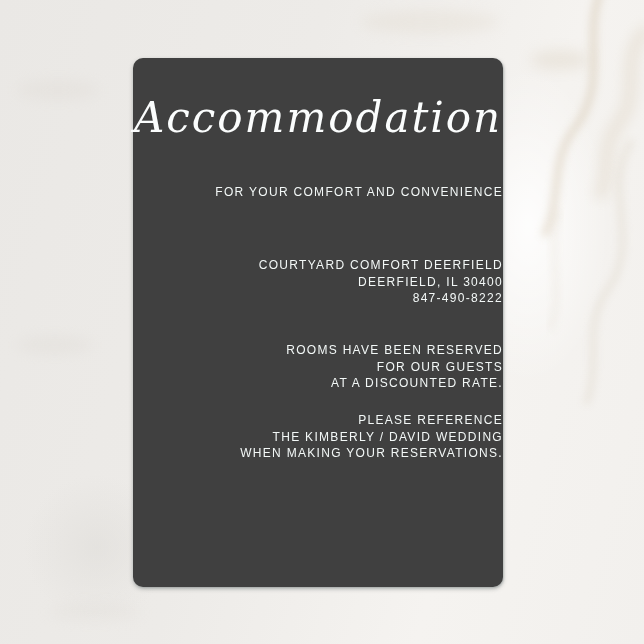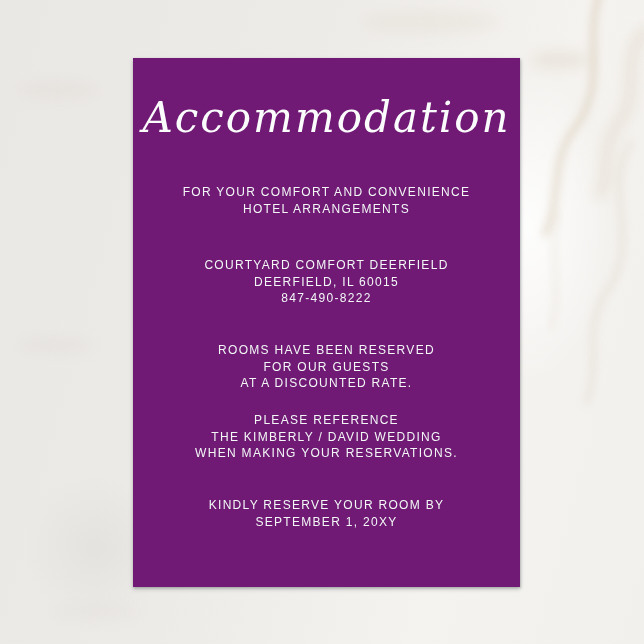--- a/index.html
+++ b/index.html
@@ -12,45 +12,44 @@
     position:absolute;inset:0;
     background:
       radial-gradient(closest-side at 82% 35%, rgba(255,255,255,.85), rgba(255,255,255,0) 70%),
       radial-gradient(closest-side at 15% 85%, rgba(222,220,216,.55), rgba(222,220,216,0) 75%),
       linear-gradient(105deg,#eae8e5 0%,#edebe8 40%,#f5f3f0 72%,#f2f0ed 100%);
   }
   .veins{position:absolute;inset:0;}
   
   .card{
     position:absolute;left:133px;top:58px;width:370px;height:529px;
-    background:#701a75;
-    border-radius:0;
+    background:#404040;
+    border-radius:10px;
     box-shadow:0 2px 4px rgba(105,114,114,.45), 1px 1px 2px rgba(120,130,130,.30);
     color:#f6faf9;
-    padding-left:17px;
   }
   .card-title{
     position:absolute;top:34px;left:0;right:0;
     text-align:center;
     font-family:"DejaVu Serif",serif;
     font-style:italic;font-weight:400;
     font-size:42px;line-height:52px;letter-spacing:2px;
     color:#fbfdfd;
   }
   .section{
     position:absolute;left:0;right:0;text-align:center;
     font-size:12px;line-height:16.5px;letter-spacing:1.3px;
     font-weight:400;color:#f3f8f7;
   }
   .sec-intro    {top:126px;}
   .sec-hotel    {top:199px;}
   .sec-rooms    {top:284px;}
   .sec-reference{top:354px;}
   .sec-deadline {top:439px;}
-  .line{display:block;}
+  .line{display:block;text-align:right;}
 </style>
 </head>
 <body>
 
 <div class="backdrop"></div>
 
 <svg class="veins" width="644" height="644" viewBox="0 0 644 644" aria-hidden="true">
   <defs>
     <filter id="b4" x="-40%" y="-40%" width="180%" height="180%">
         <feGaussianBlur stdDeviation="4"></feGaussianBlur>
@@ -69,39 +68,34 @@
   <ellipse cx="55" cy="345" rx="38" ry="9" fill="#d9d5cf" opacity="0.28" filter="url(#b7)"></ellipse>
   <ellipse cx="95" cy="612" rx="46" ry="9" fill="#dcd8d2" opacity="0.25" filter="url(#b7)"></ellipse>
 </svg>
 
 <div class="card">
 
   <div class="card-title">Accommodation</div>
 
   <div class="section sec-intro">
     <span class="line">FOR YOUR COMFORT AND CONVENIENCE</span>
-    <span class="line">HOTEL ARRANGEMENTS</span>
   </div>
 
   <div class="section sec-hotel">
     <span class="line">COURTYARD COMFORT DEERFIELD</span>
-    <span class="line">DEERFIELD, IL 60015</span>
+    <span class="line">DEERFIELD, IL 30400</span>
     <span class="line">847-490-8222</span>
   </div>
 
   <div class="section sec-reference">
     <span class="line">PLEASE REFERENCE</span>
     <span class="line">THE KIMBERLY / DAVID WEDDING</span>
     <span class="line">WHEN MAKING YOUR RESERVATIONS.</span>
   </div>
 
   <div class="section sec-rooms">
     <span class="line">ROOMS HAVE BEEN RESERVED</span>
     <span class="line">FOR OUR GUESTS</span>
     <span class="line">AT A DISCOUNTED RATE.</span>
   </div>
 
-  <div class="section sec-deadline">
-    <span class="line">KINDLY RESERVE YOUR ROOM BY</span>
-    <span class="line">SEPTEMBER 1, 20XY</span>
-  </div>
 
 </div>
 
 </body></html>

